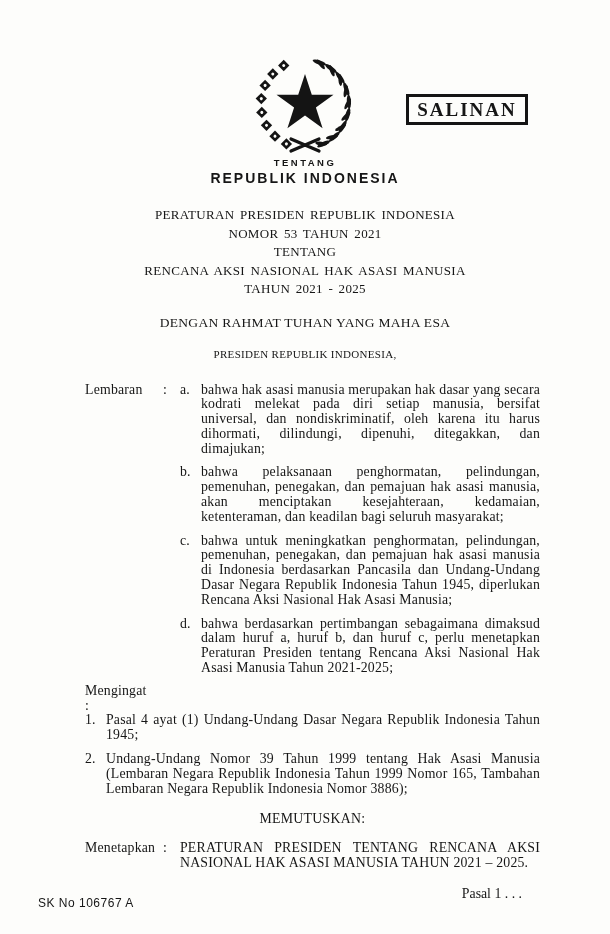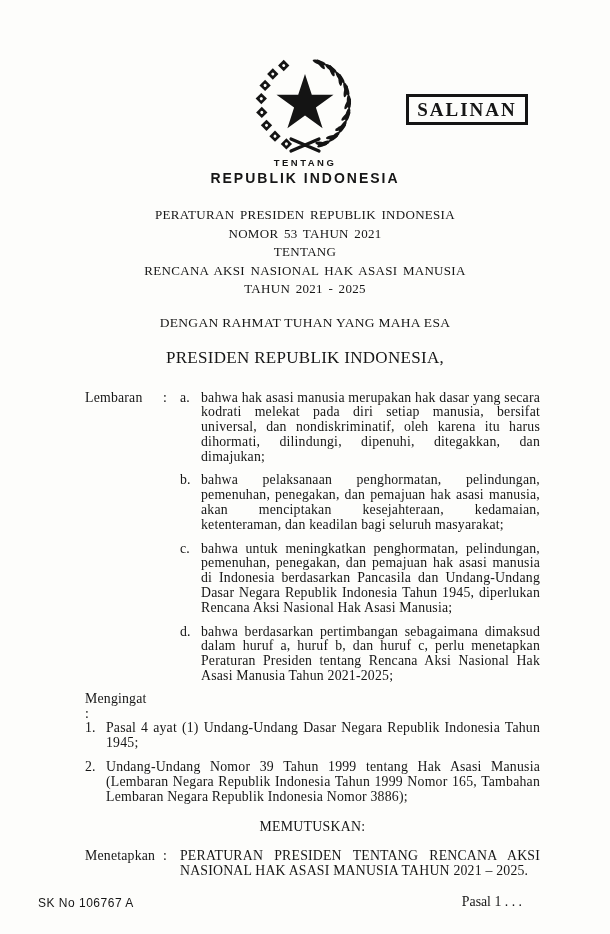--- a/index.html
+++ b/index.html
@@ -29,21 +29,21 @@
     font-weight:bold; font-size:9.5px; letter-spacing:2.5px;
   }
   .lh-line2 {
     margin-top:2px;
     font-family:"Liberation Sans", sans-serif;
     font-weight:bold; font-size:14px; letter-spacing:2px;
   }
   
   .title-block { margin-top:20px; text-align:center; font-size:13px; line-height:18.5px; letter-spacing:0.3px; word-spacing:2px; }
   .invocation { margin-top:16px; text-align:center; font-size:13.5px; letter-spacing:0.3px; }
-  .issuer     { margin-top:17px; text-align:center; font-size:17px; letter-spacing:0.3px; }
+  .issuer     { margin-top:17px; text-align:center; font-size:11px; letter-spacing:0.3px; }
   
   .section { display:flex; margin:0 70px 0 85px; font-size:13.8px; line-height:14.8px; letter-spacing:0.2px; }
   .sec-considering { margin-top:23px; }
   .sec-recalling   { margin-top:8px;flex-direction:column; }
   .sec-label { flex:none; width:78px; }
   .sec-colon { flex:none; width:17px; }
   .sec-items { flex:1; }
   .item { display:flex; margin-bottom:9px; }
   .item:last-child { margin-bottom:0; }
   .item-marker { flex:none; width:21px; }

